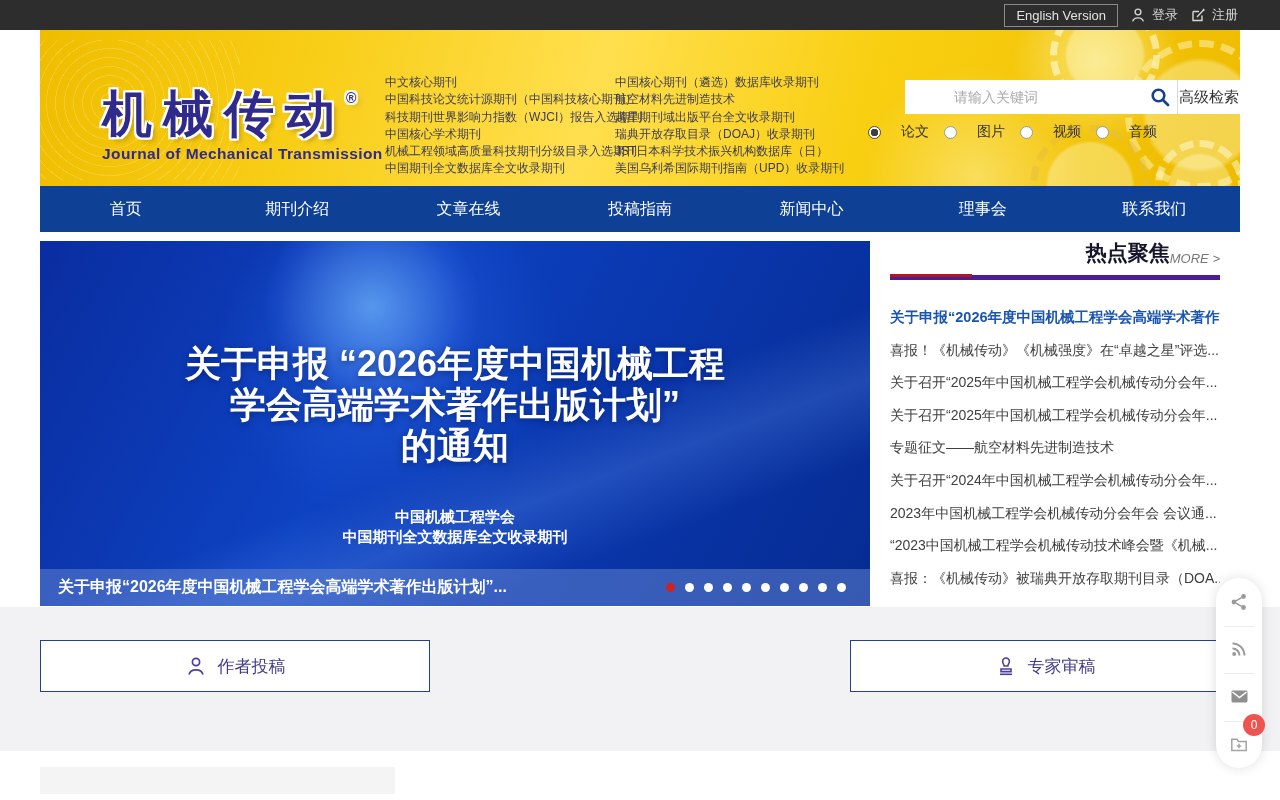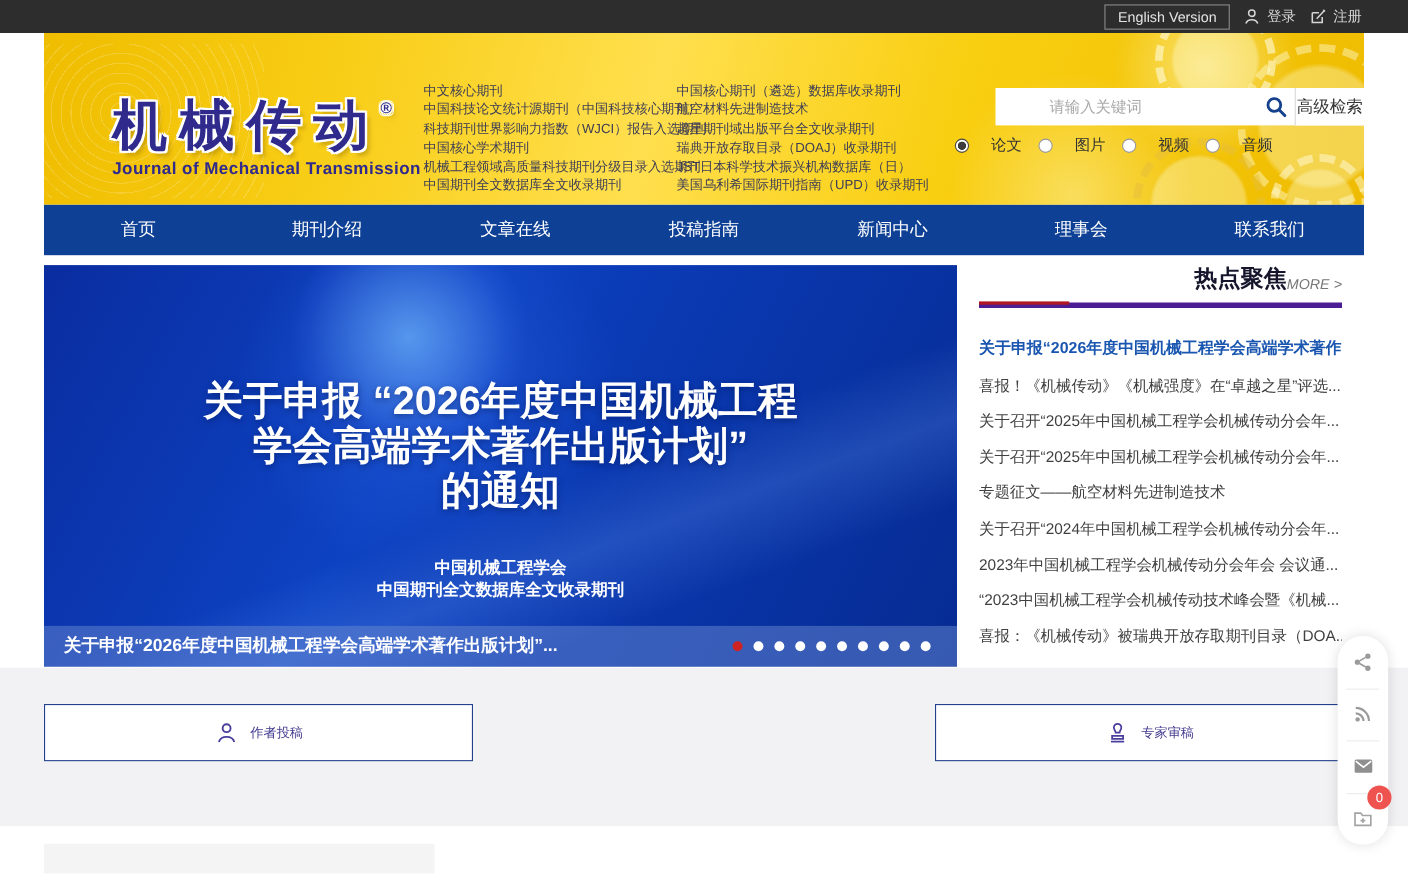--- a/index.html
+++ b/index.html
@@ -88,21 +88,21 @@
   .hf-list { margin-top:21px; }
   .hf-list li { font-size:14px; color:#404040; line-height:32.6px; white-space:nowrap;
     overflow:hidden; cursor:pointer; }
   .hf-list li.highlight { color:#1a56b0; font-weight:bold; font-size:14.5px; }
 
   
   .quick-section { height:144px; background:#f2f2f4; padding:33px 40px 0; }
   .quick-row { display:flex; justify-content:space-between; }
   .quick-btn { width:390px; height:52px; background:#fff; border:1px solid #24418e;
     display:flex; align-items:center; justify-content:center; gap:11px; cursor:pointer;
-    color:#413a8f; font-size:12px; font-family:inherit; }
+    color:#413a8f; font-size:17px; font-family:inherit; }
 
   .stub { margin:16px 0 0 40px; width:355px; height:27px; background:#f4f4f5; }
 
   
   .floatbar { position:absolute; right:18px; top:578px; width:46px; height:190px; background:#fff;
     border-radius:23px; box-shadow:0 0 12px rgba(0,0,0,.13); }
   .floatbar ul { height:100%; display:flex; flex-direction:column; }
   .floatbar li { flex:1; display:flex; align-items:center; justify-content:center; cursor:pointer; position:relative; }
   .floatbar li + li::before { content:""; position:absolute; top:0; left:8px; right:8px;
     border-top:1px solid #ebebeb; }

